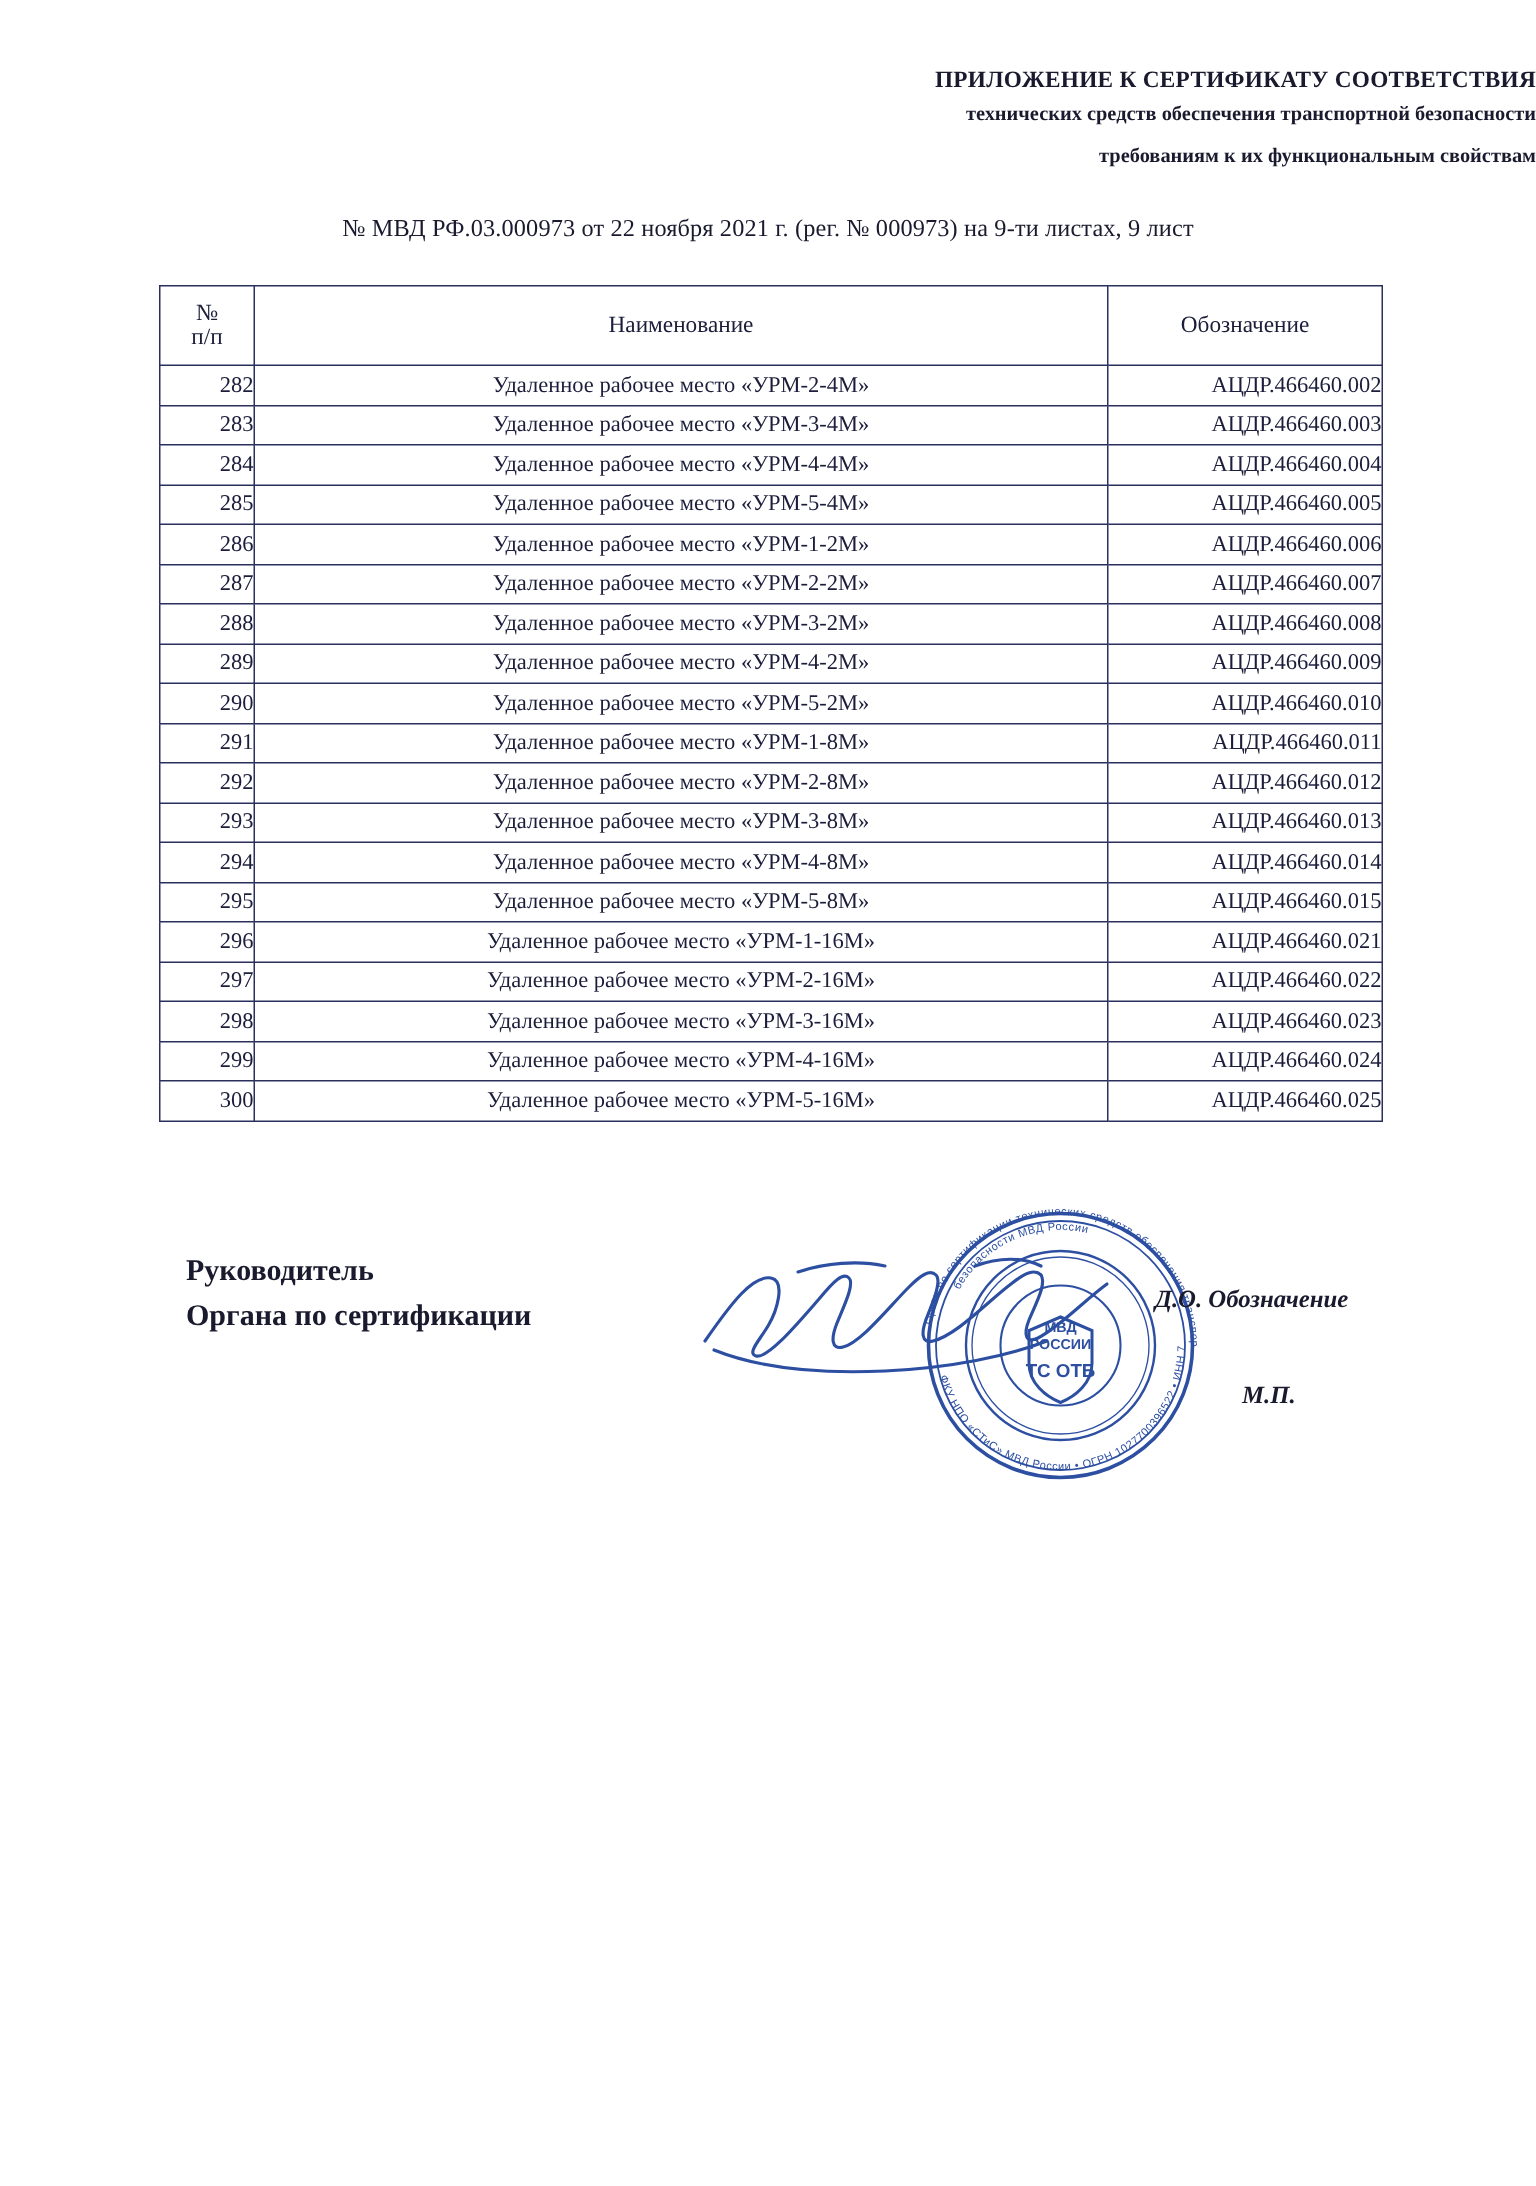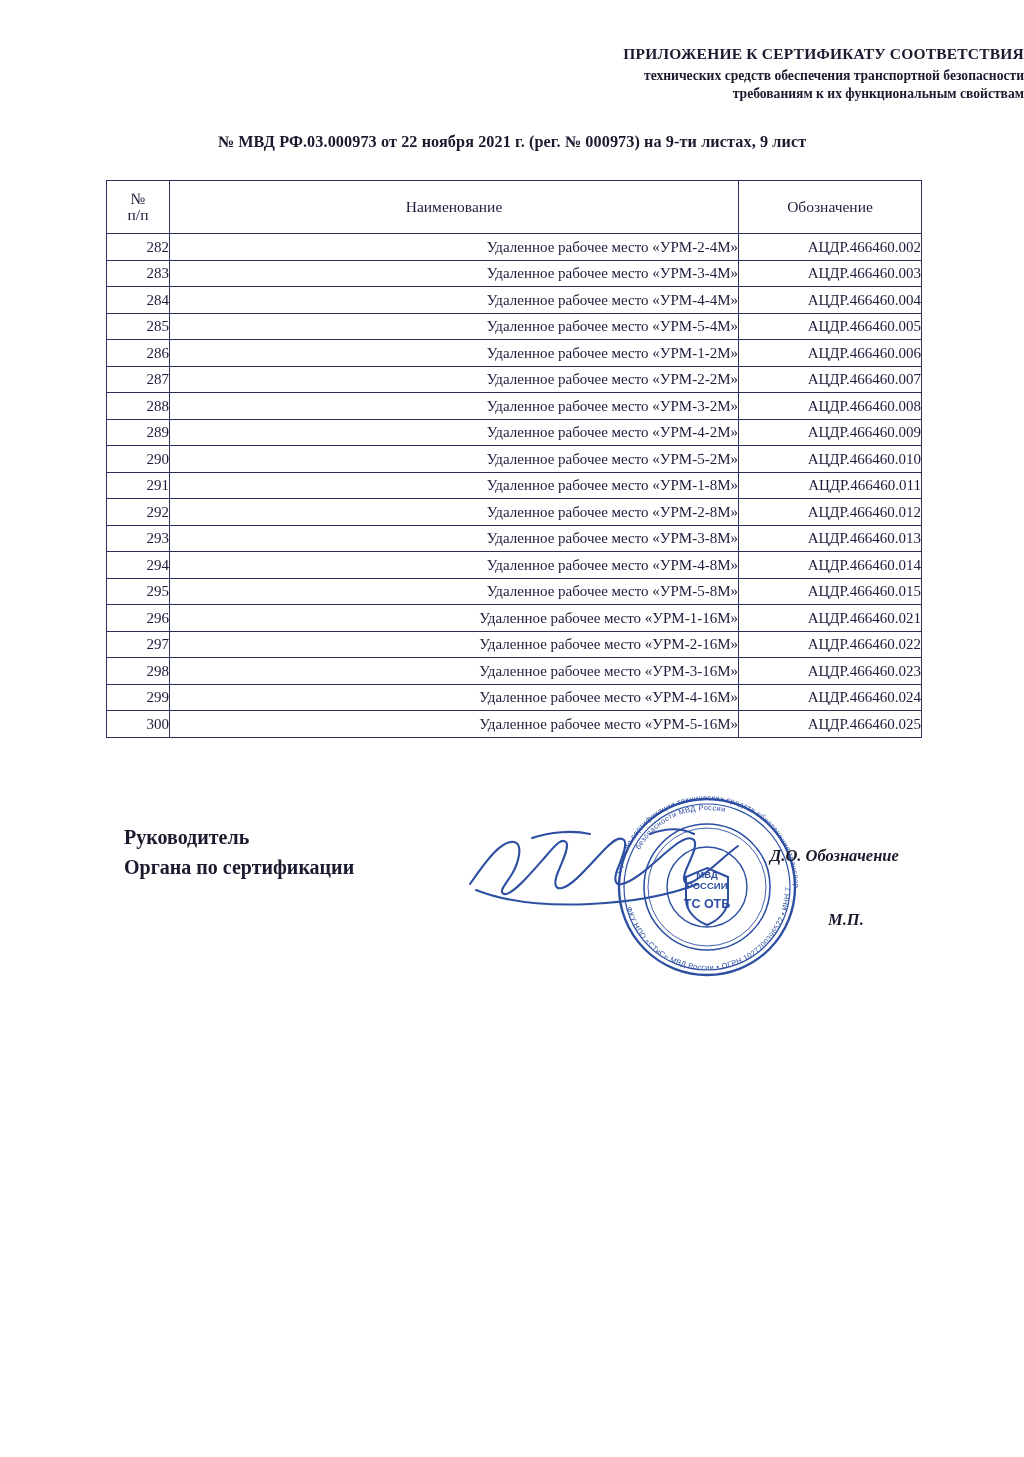--- a/index.html
+++ b/index.html
@@ -36,26 +36,26 @@
   }
   .doc-header .title-sub {
     font-weight: bold;
     font-size: 13.6px;
     margin-top: 3px;
     margin-left: 36px;
   }
   .doc-header .title-sub2 {
     font-weight: bold;
     font-size: 13.6px;
-    margin-top: 0;
+    margin-top: 10px;
   }
 
   .cert-line {
     text-align: center;
-    font-weight: bold;
+    font-weight: normal;
     font-size: 16.2px;
     margin-top: 30px;
     letter-spacing: 0.1px;
   }
 
   
   .table-wrap {
     margin: 28px auto 0 auto;
     width: 812px;
   }
@@ -88,21 +88,21 @@
   table.items tbody td {
     height: 25.5px;
     vertical-align: middle;
   }
   td.c-no {
     text-align: right;
     font-size: 15px;
     padding: 0 2px;
   }
   td.c-name {
-    text-align: right;
+    text-align: center;
     padding-left: 9px;
     font-size: 15px;
     white-space: nowrap;
   }
   td.c-desig {
     text-align: right;
     font-size: 15px;
   }
 
   

